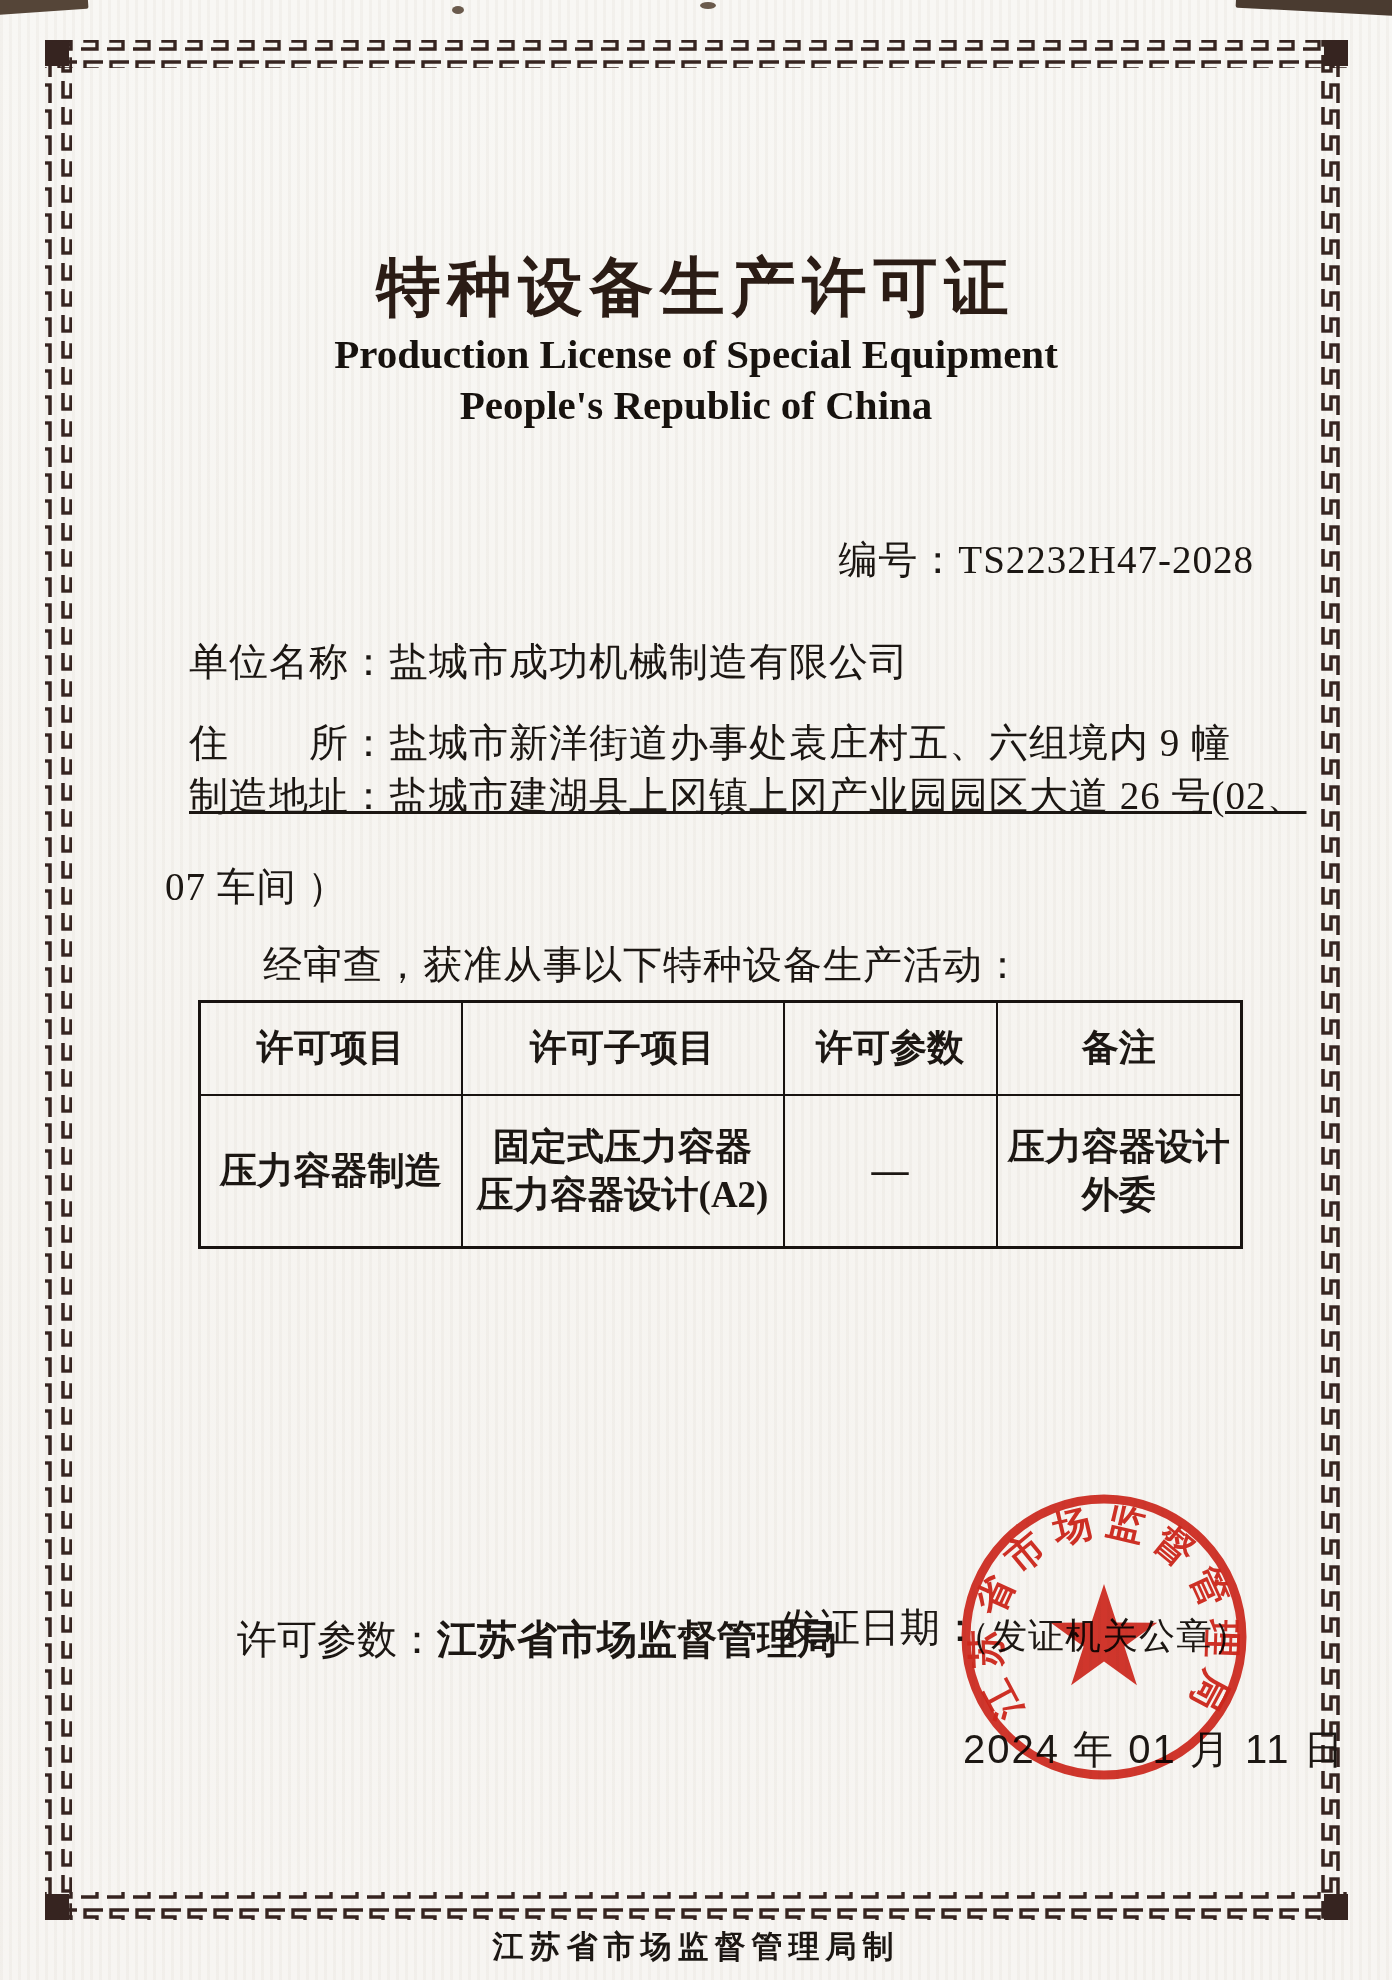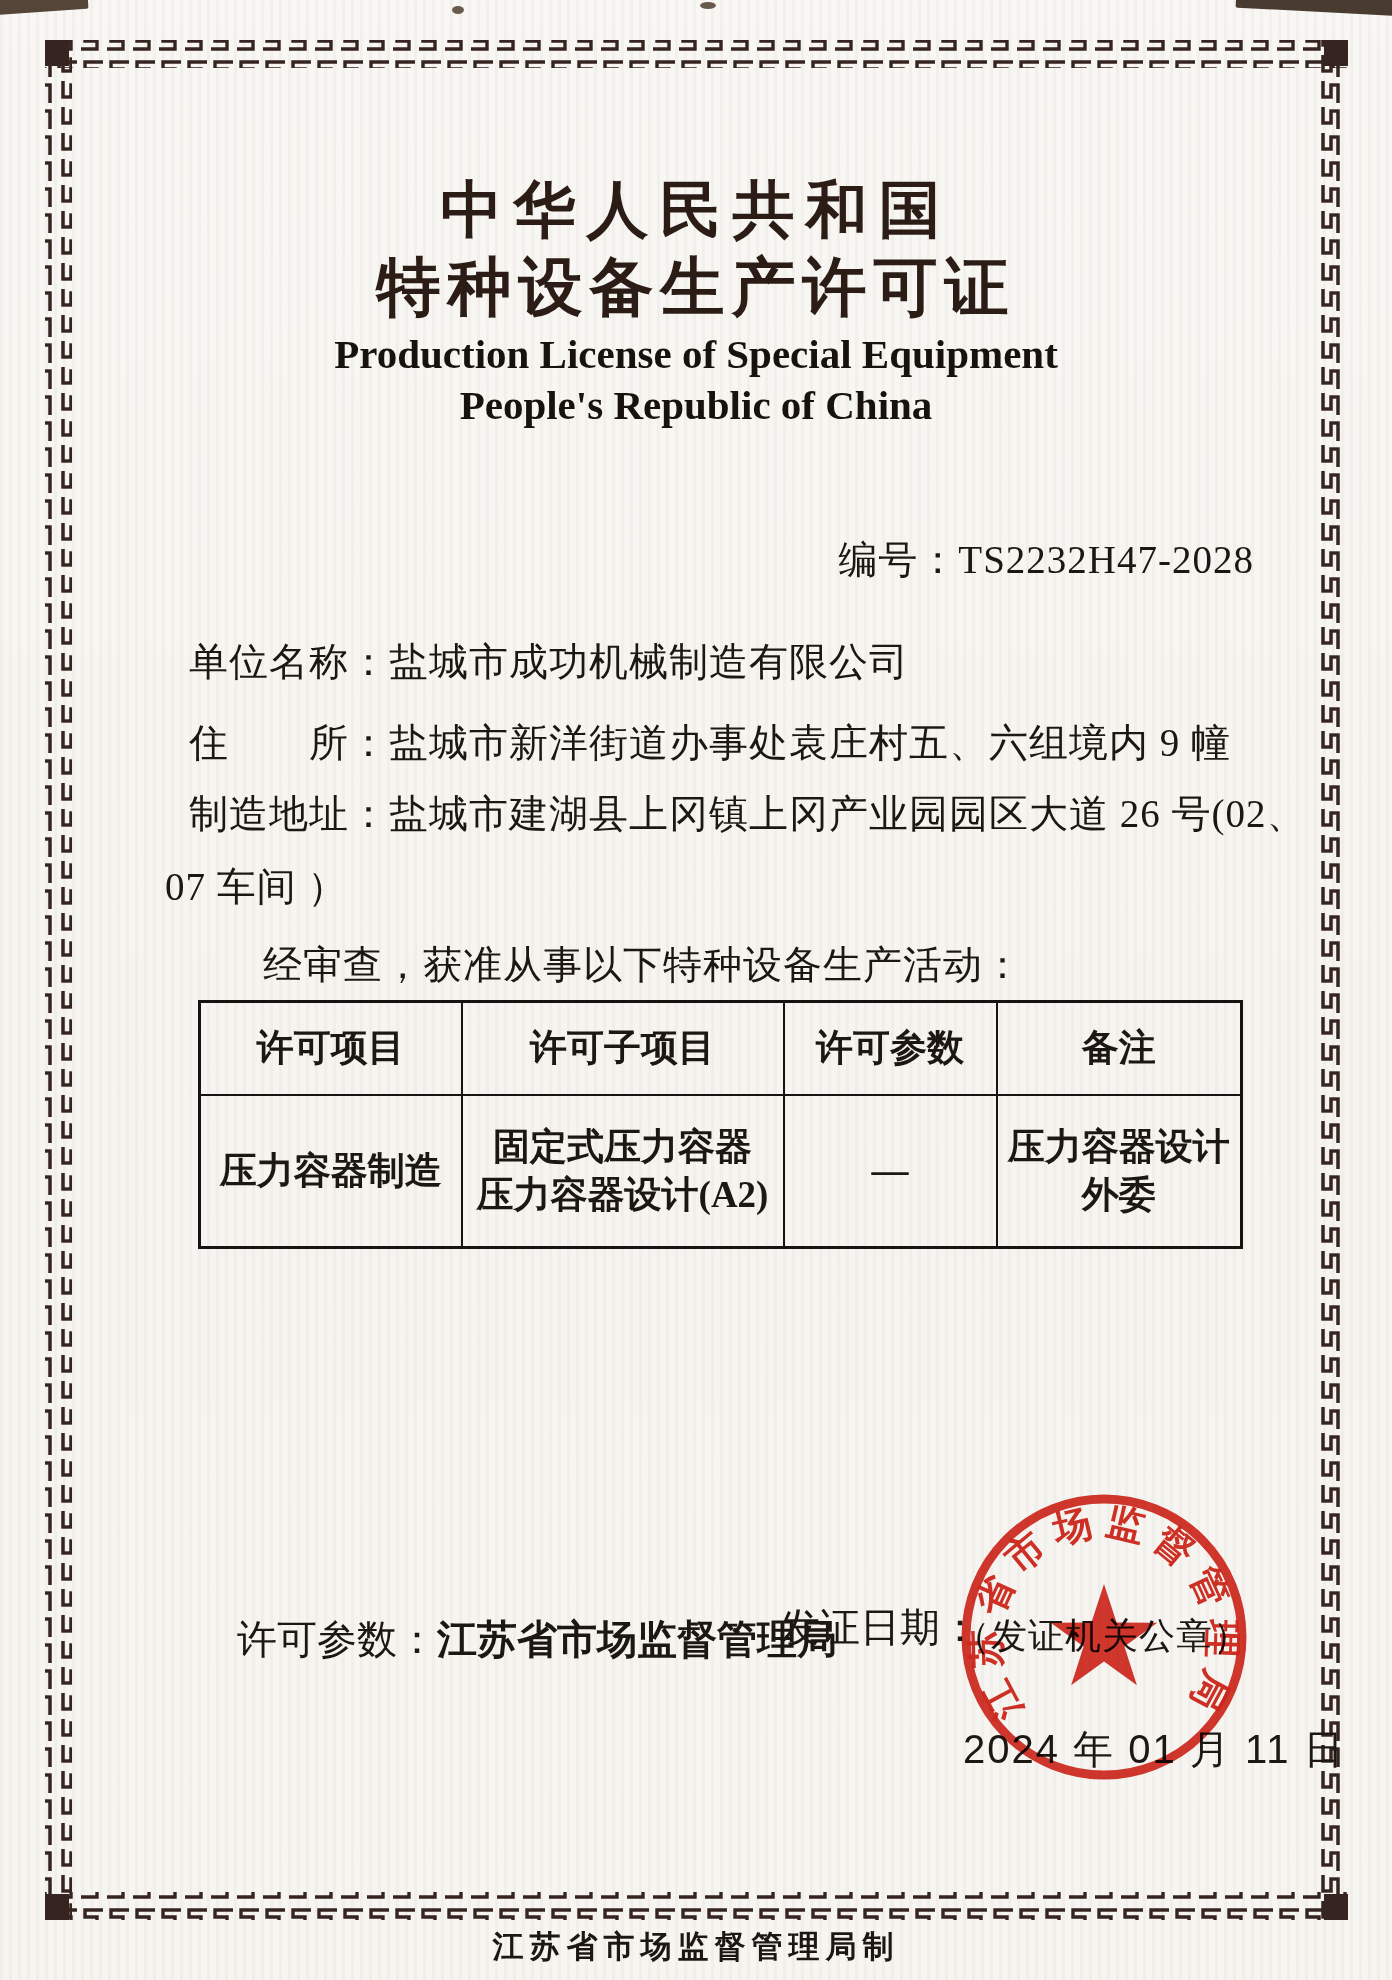--- a/index.html
+++ b/index.html
@@ -17,21 +17,21 @@
   .abs{position:absolute;white-space:nowrap;}
   .title-zh1{top:168px;left:0;width:100%;text-align:center;font-size:62px;font-weight:700;letter-spacing:11px;color:#2b1c15;}
   .title-zh2{top:244px;left:0;width:100%;text-align:center;font-size:64px;font-weight:700;letter-spacing:7px;color:#2b1c15;}
   .title-en{left:0;width:100%;text-align:center;font-size:41px;font-weight:700;color:#17120e;}
   .ten1{top:330px;}
   .ten2{top:381px;}
   .number-line{top:533px;left:0;width:1254px;text-align:right;font-size:39px;letter-spacing:1px;}
   .field{font-size:39px;letter-spacing:1px;font-weight:500;}
   .f-unit{top:635px;left:189px;}
   .f-res{top:716px;left:189px;}
-  .f-mfg1{top:787px;left:189px;}
+  .f-mfg1{top:769px;left:189px;text-decoration:underline;}
   .f-mfg2{top:860px;left:165px;}
   .f-intro{top:938px;left:263px;}
   .lic-table{position:absolute;left:198px;top:1000px;width:1042px;border-collapse:collapse;table-layout:fixed;}
   .lic-table th,.lic-table td{
     border:2.5px solid #181310;text-align:center;vertical-align:middle;
     font-size:37px;font-weight:600;color:#1c1713;padding:0;line-height:1.3;
   }
   .lic-table{border:3.5px solid #181310;}
   .lic-table .hrow{height:93px;}
   .lic-table .brow{height:153px;}
@@ -74,21 +74,20 @@
     <rect x="45" y="40" width="1303" height="28" fill="url(#mh)"></rect>
     <rect x="45" y="1892" width="1303" height="28" fill="url(#mh)"></rect>
     <rect x="45" y="40" width="27" height="1880" fill="url(#mv)"></rect>
     <rect x="1321" y="40" width="27" height="1880" fill="url(#mv)"></rect>
     <rect x="45" y="40" width="24" height="26" fill="#362420"></rect>
     <rect x="1324" y="40" width="24" height="26" fill="#362420"></rect>
     <rect x="45" y="1894" width="24" height="26" fill="#362420"></rect>
     <rect x="1324" y="1894" width="24" height="26" fill="#362420"></rect>
   </svg>
 
-  <div class="abs title-zh1">中华人民共和国</div>
   <div class="abs title-zh2">特种设备生产许可证</div>
   <div class="abs title-en ten1">Production License of Special Equipment</div>
   <div class="abs title-en ten2">People's Republic of China</div>
 
   <div class="abs number-line">
     <span>编号：</span><span>TS2232H47-2028</span>
   </div>
 
   <div class="abs field f-unit">
     <span>单位名称：</span><span>盐城市成功机械制造有限公司</span>

